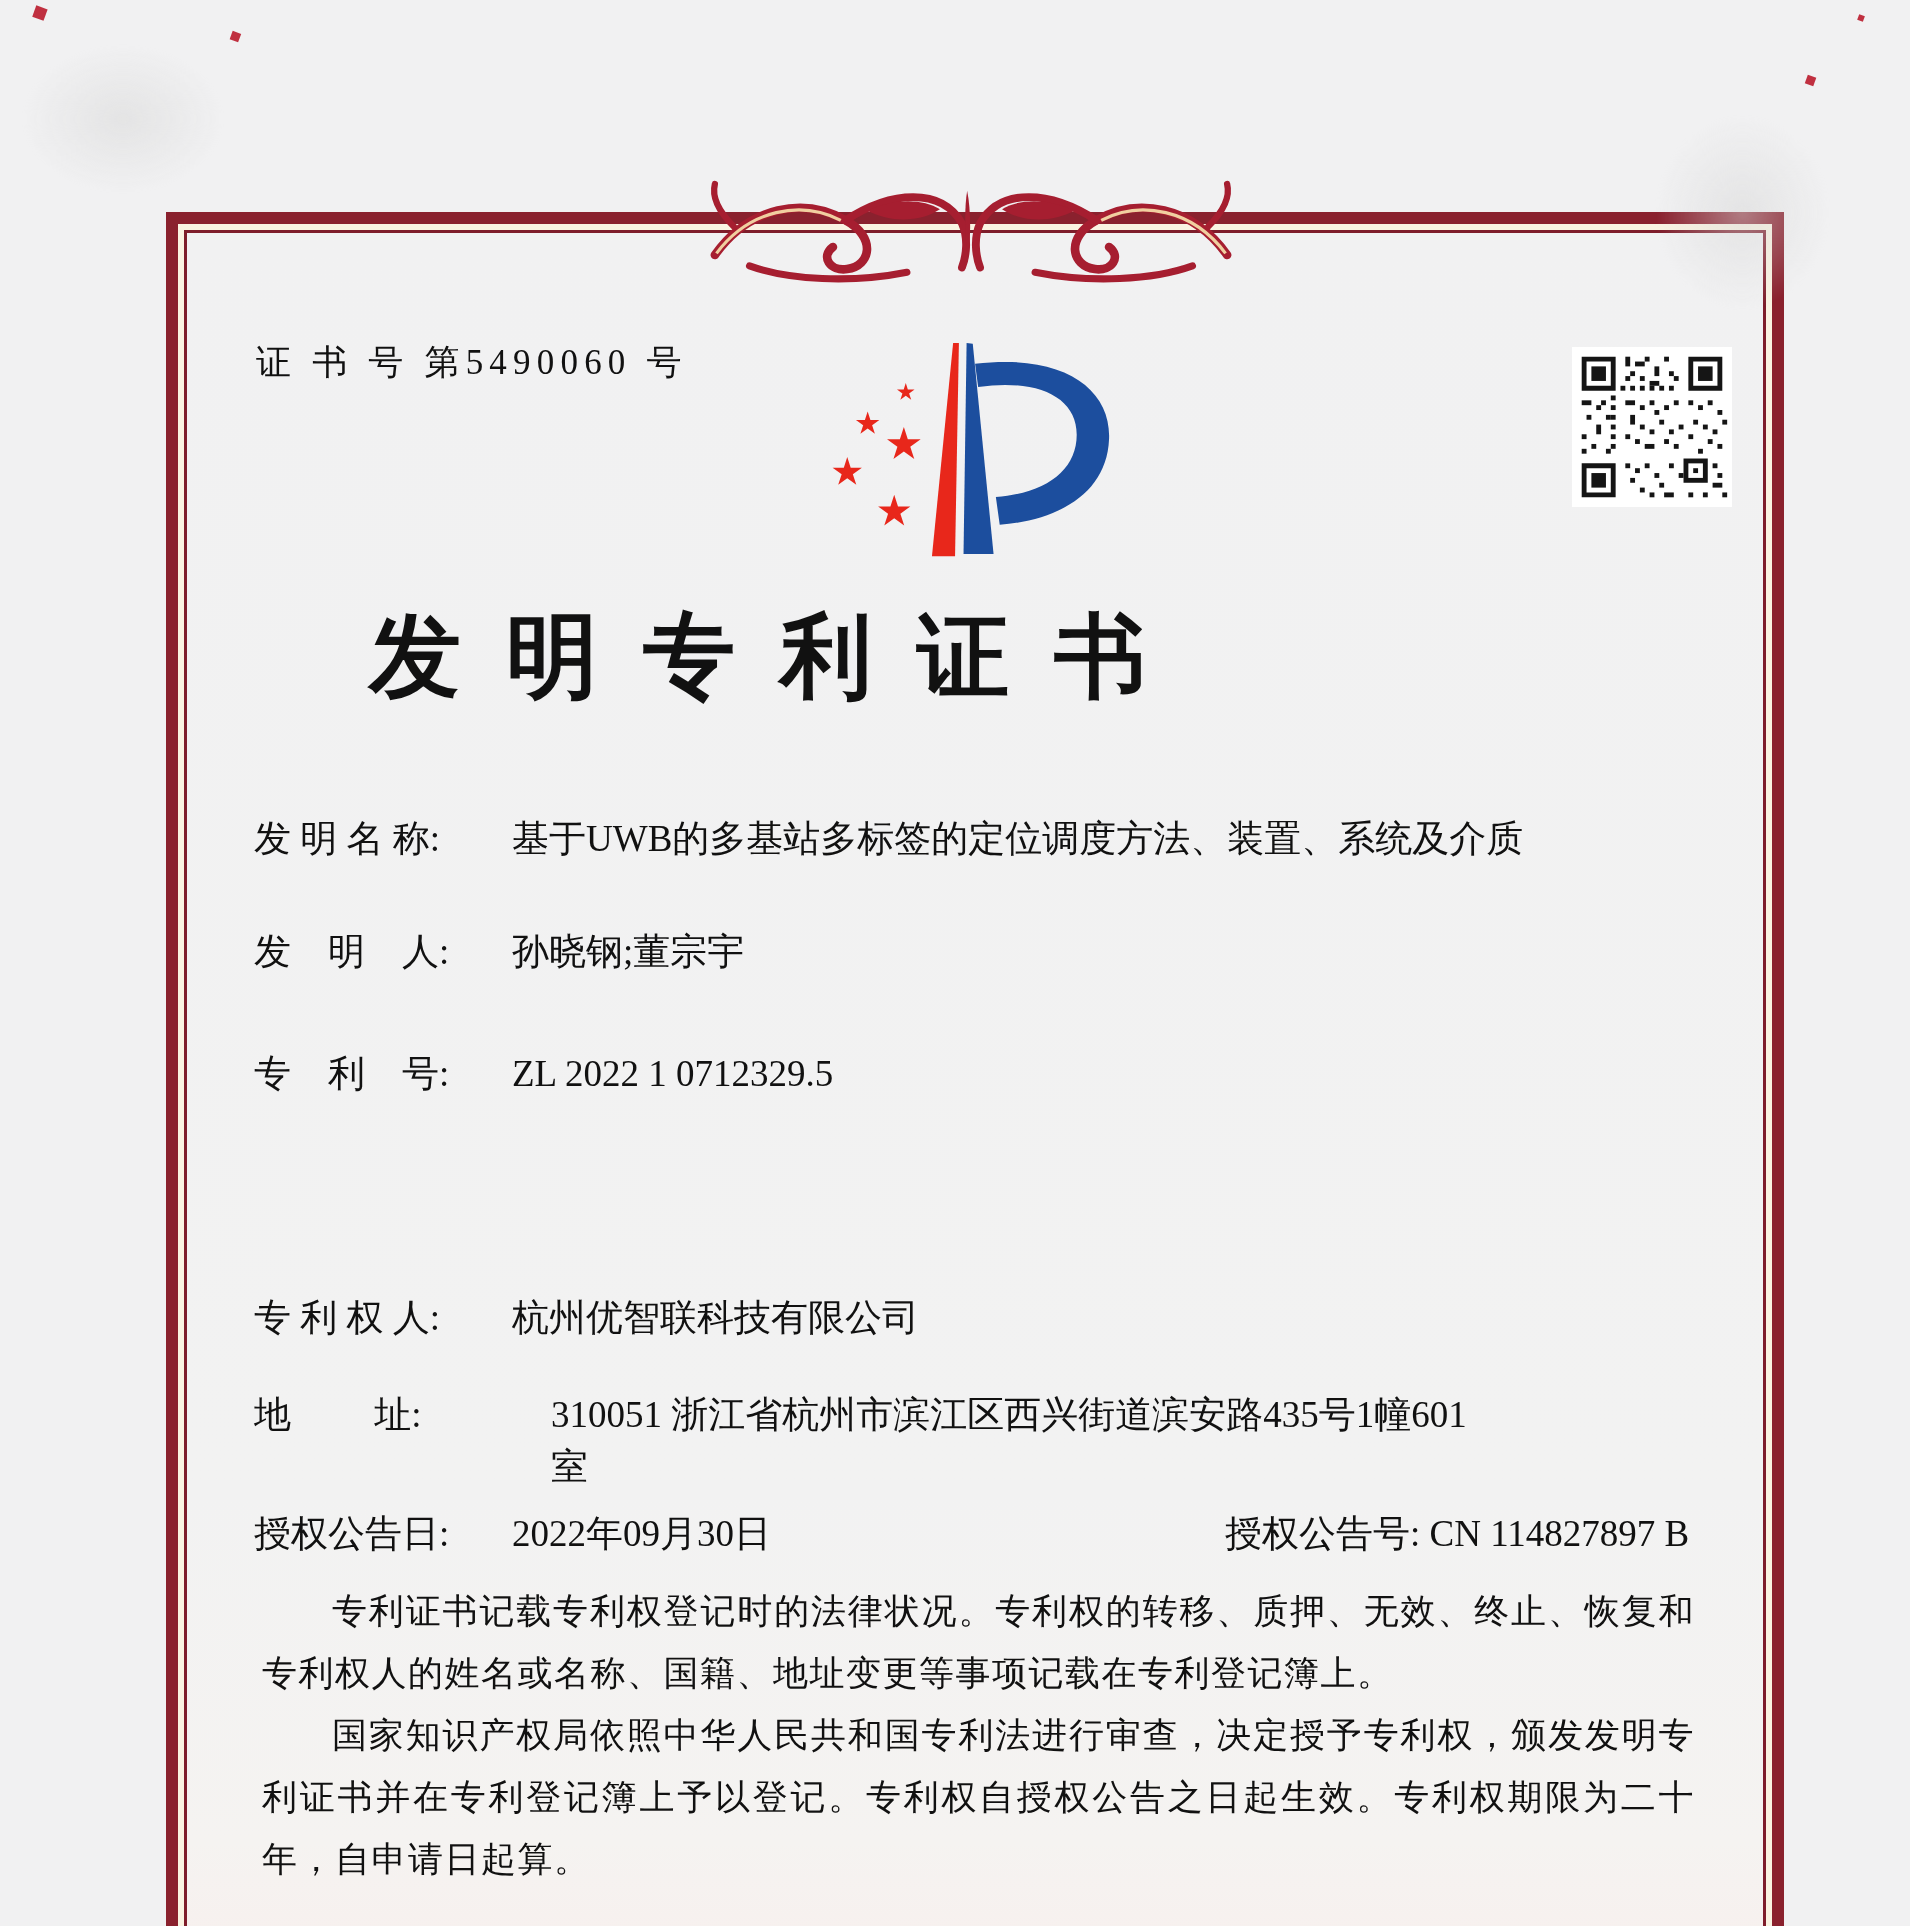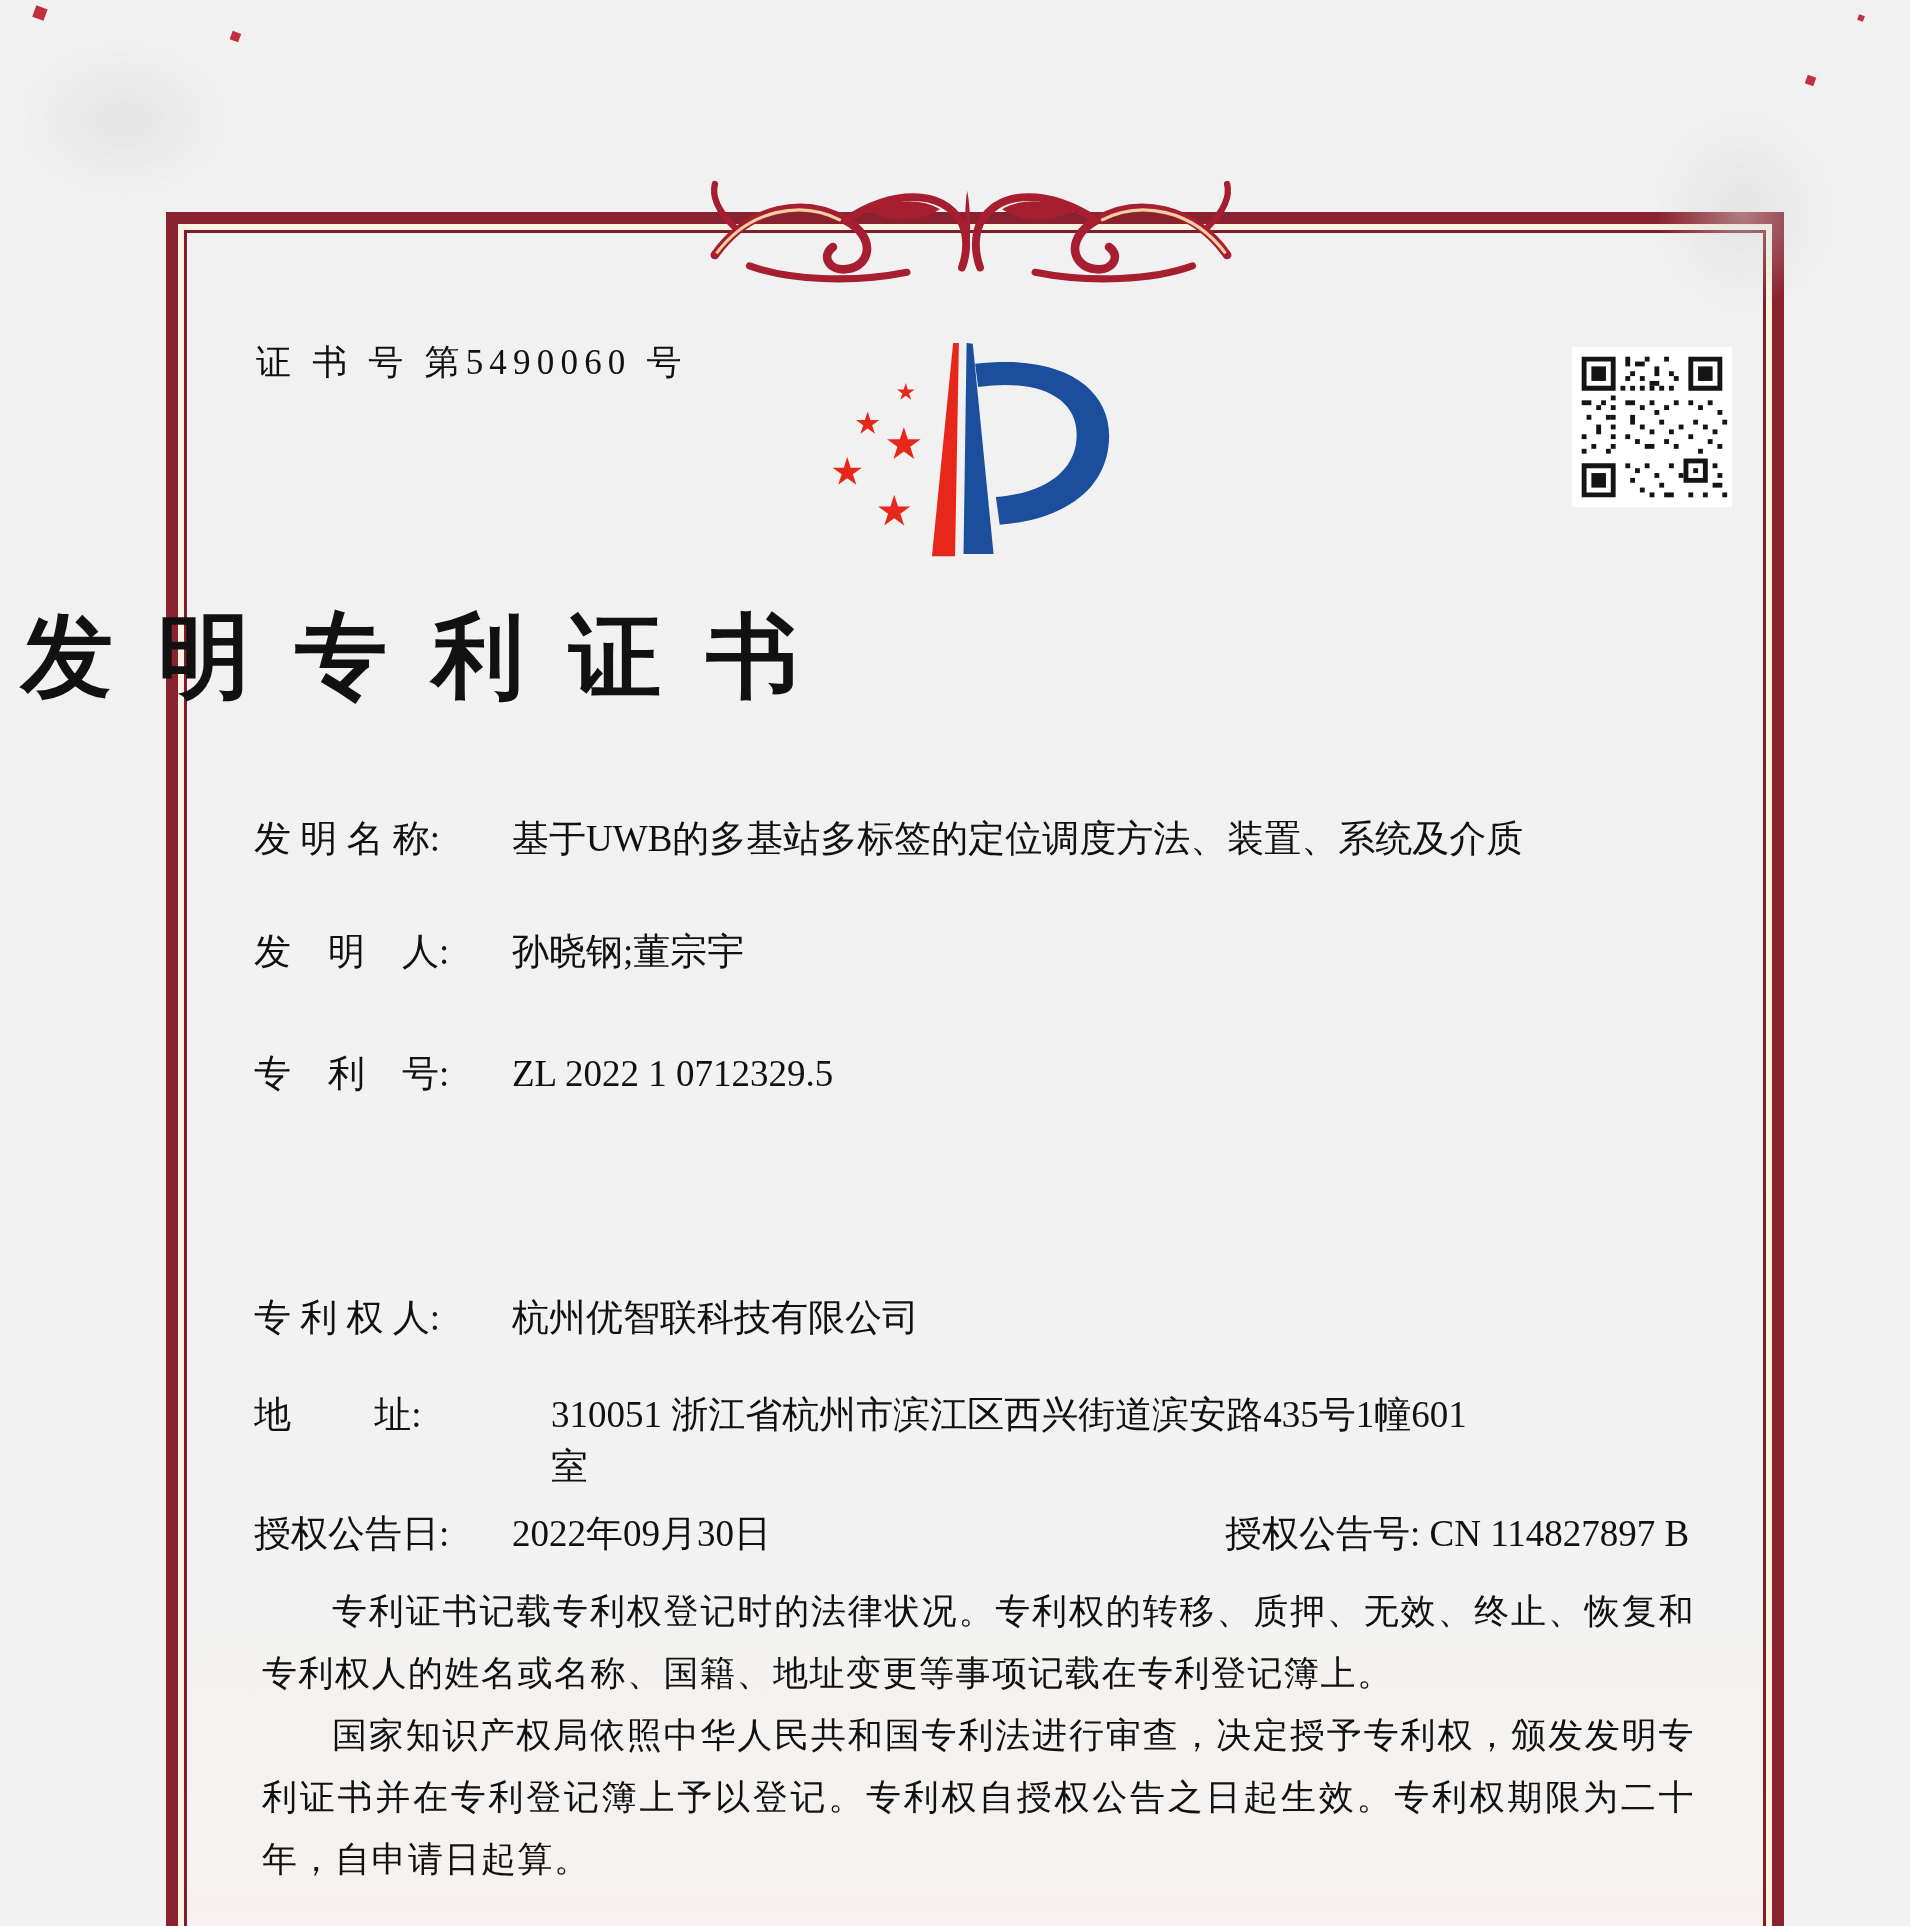--- a/index.html
+++ b/index.html
@@ -20,22 +20,22 @@
   .frame-gap{position:absolute;inset:0;border:6.2px solid #faf3e2;}
   .frame-inner{position:absolute;inset:6.2px;border:3.9px solid #7e1d2b;}
   
   .orn{position:absolute;pointer-events:none;}
   .speck{position:absolute;background:#c03040;transform:rotate(20deg);}
   .blob{position:absolute;border-radius:50%;filter:blur(2.3px);}
   .grey{background:radial-gradient(closest-side,rgba(215,215,215,.5),rgba(215,215,215,0));}
   
   .certno{position:absolute;left:256px;top:339px;font-size:35px;letter-spacing:6.2px;white-space:pre;}
   .title{
-    position:absolute;left:0;top:595px;width:1515px;text-align:left;
-    font-size:92px;font-weight:700;letter-spacing:45px;padding-left:21px;box-sizing:border-box;
+    position:absolute;left:0;top:595px;width:1515px;text-align:center;
+    font-size:92px;font-weight:700;letter-spacing:45px;padding-left:45px;box-sizing:border-box;
   }
   .row{position:absolute;left:254px;font-size:37px;line-height:1.4;white-space:nowrap;}
   .row .lbl{display:inline-block;width:258px;white-space:pre;vertical-align:top;}
   .row .val{display:inline-block;white-space:normal;vertical-align:top;}
   .row-address .val{width:948px;margin-left:39px;}
   .pair2{position:absolute;left:971px;top:0;}
   .paras{
     position:absolute;left:262px;top:1581px;width:1433px;
     font-size:35px;line-height:62px;text-align:justify;letter-spacing:1.5px;
   }

